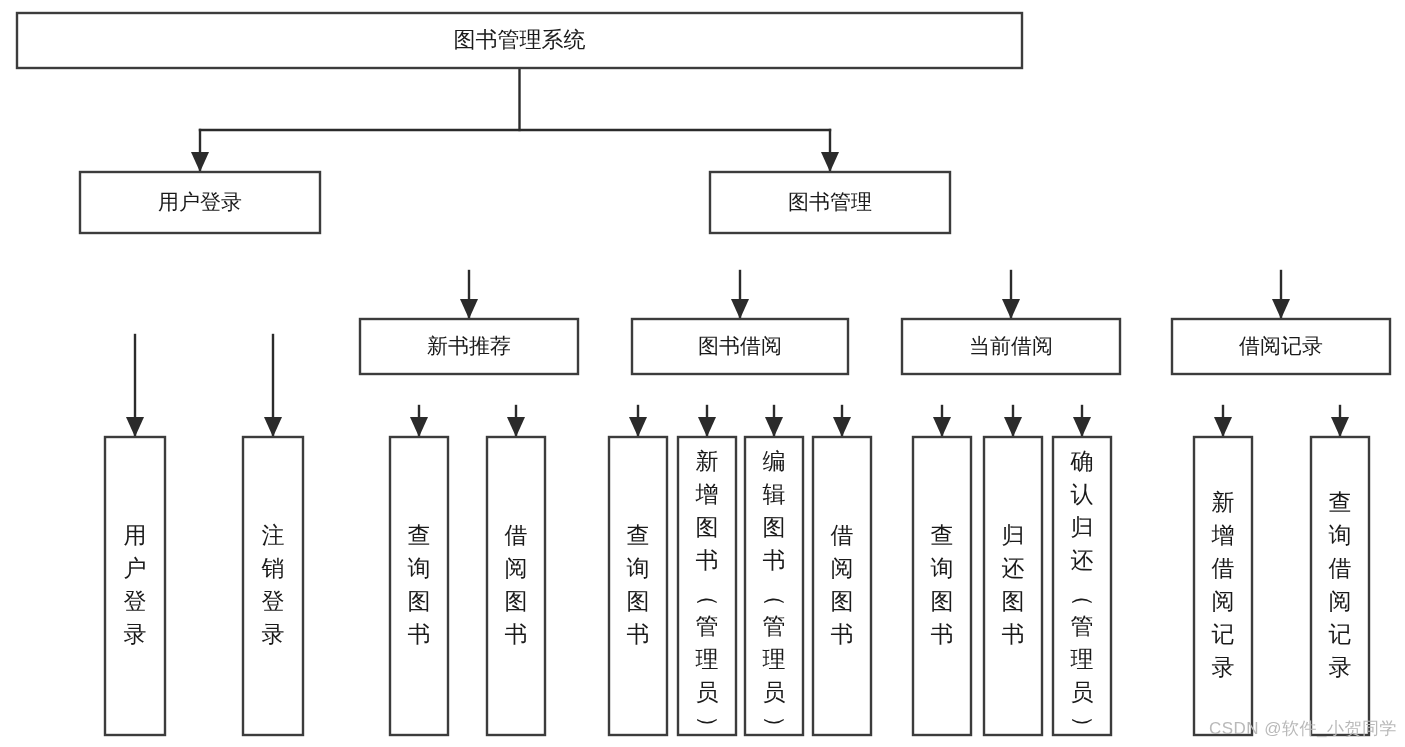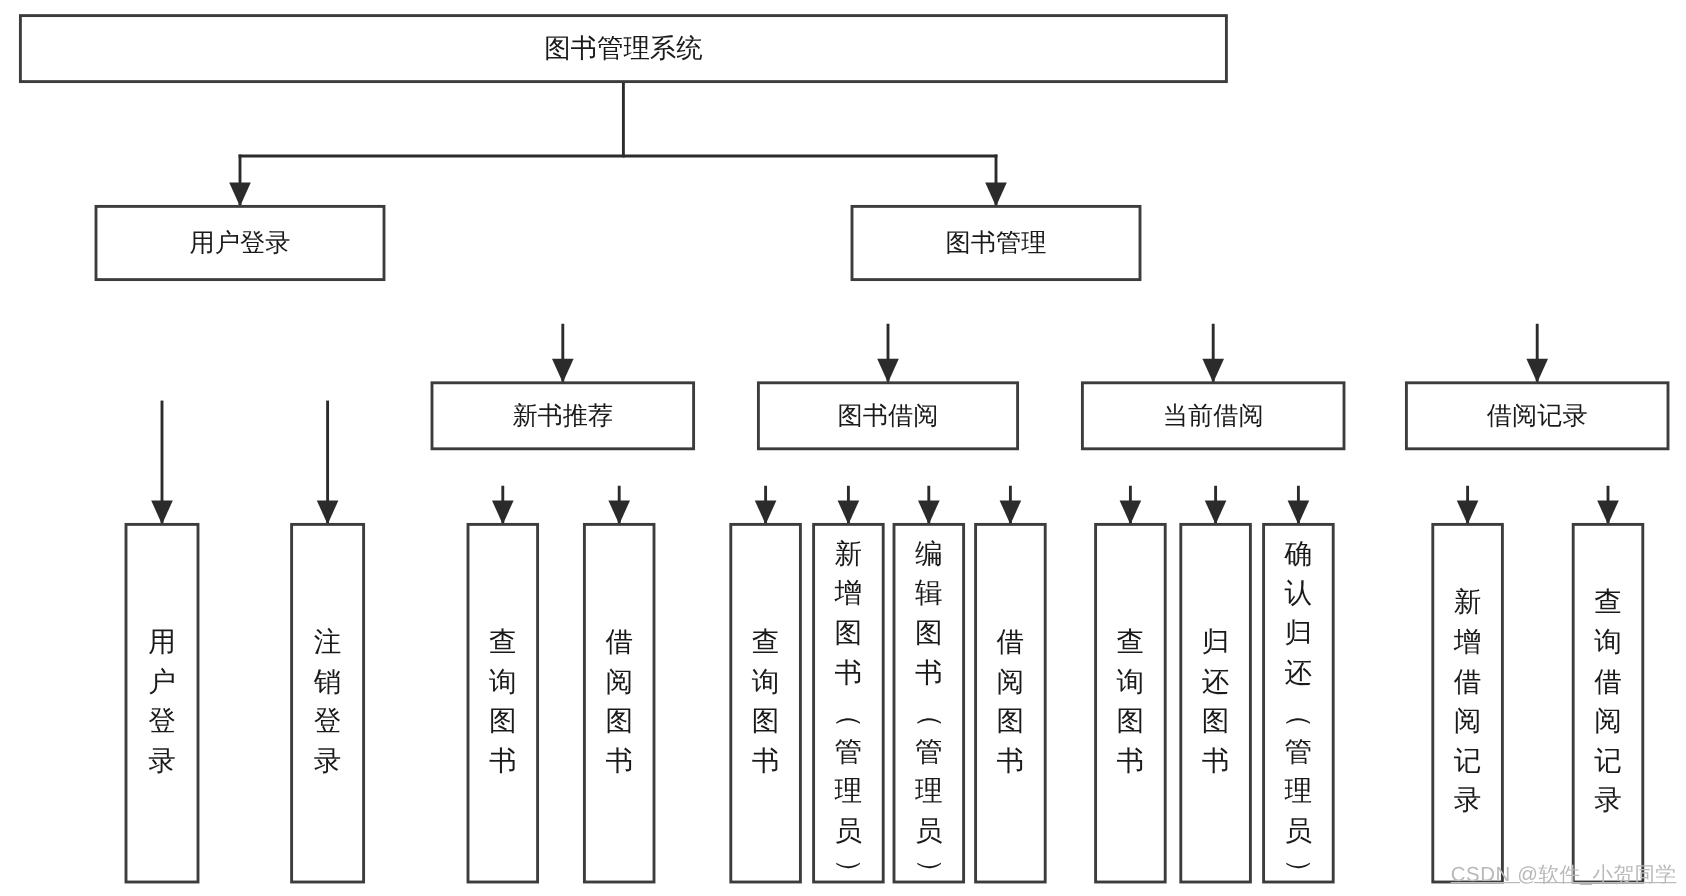--- a/index.html
+++ b/index.html
@@ -44,21 +44,20 @@
   .watermark{
     position:absolute;
     right:8px;
     bottom:4px;
     font-family:"Liberation Sans","DejaVu Sans",sans-serif;
     font-size:17px;
     color:#b9b9b9;
     letter-spacing:0.5px;
     white-space:nowrap;
     user-select:none;
-    text-decoration:underline;
   }
 </style>
 </head>
 <body>
 
 <div id="diagram-root">
   <svg id="tree" viewBox="0 0 1405 747" xmlns="http://www.w3.org/2000/svg">
     <g id="links-layer">
         <path d="M 519.5 68 L 519.5 130" class="link"></path>
         <path d="M 200 130 L 830 130" class="link"></path>

